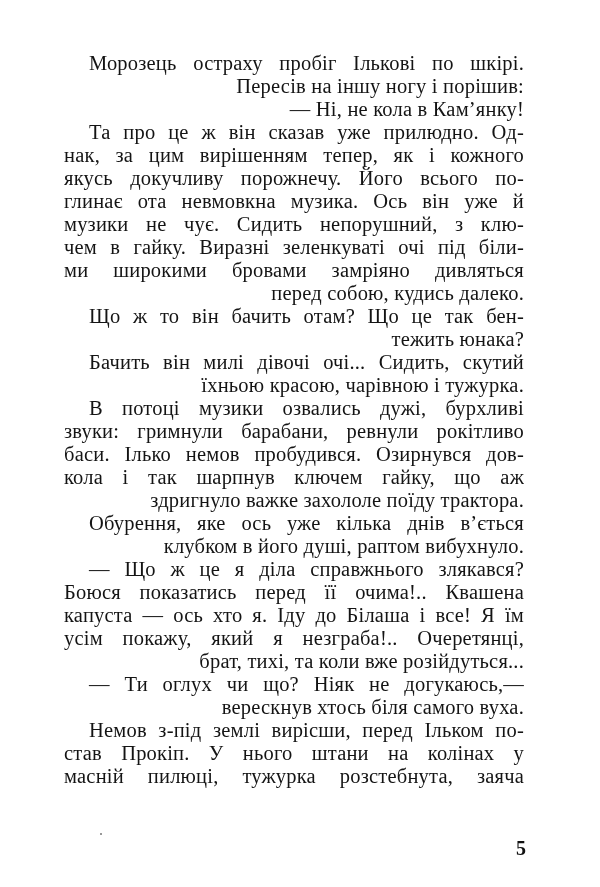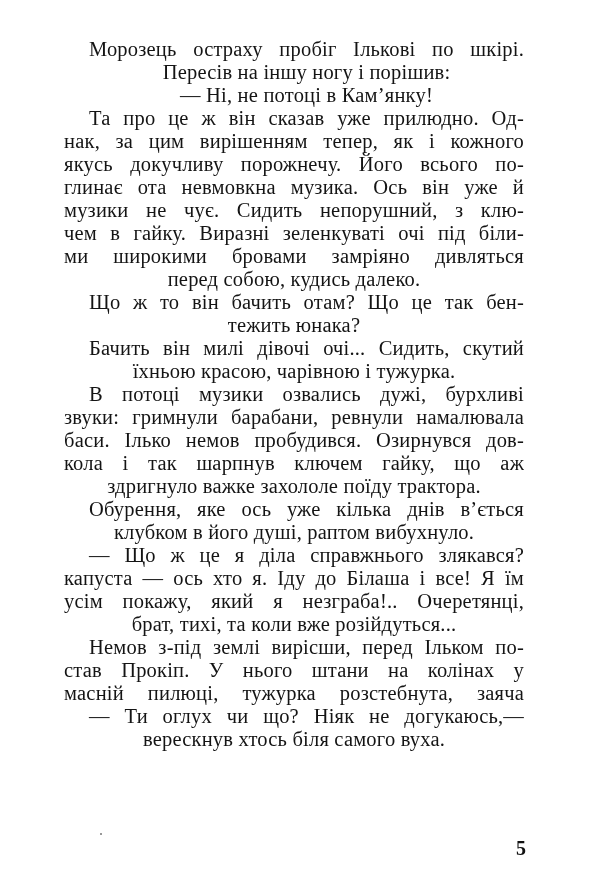--- a/index.html
+++ b/index.html
@@ -12,32 +12,32 @@
       width: 600px;
       height: 887px;
       background: #ffffff;
       overflow: hidden;
       color: #141414;
       font-family: "Liberation Serif", "DejaVu Serif", serif;
     }
     .text-block {
       position: absolute;
       left: 64px;
-      top: 38px;
+      top: 52px;
       width: 460px;
     }
     .para { margin: 0; padding: 0; }
     .line {
       display: block;
       height: 23px;
       line-height: 23px;
       font-size: 20.5px;
       letter-spacing: 0.2px;
       white-space: nowrap;
-      text-align: center;
+      text-align: right;
       box-sizing: border-box;
     }
     .line.j {
       text-align: justify;
       text-align-last: justify;
     }
     .line.i {
       padding-left: 25px;
     }
     .page-number {
@@ -70,21 +70,21 @@
 
     <div class="para">
       <span class="line i j">Морозець остраху пробіг Ількові по шкірі.</span>
     </div>
 
     <div class="para">
       <span class="line i">Пересів на іншу ногу і порішив:</span>
     </div>
 
     <div class="para">
-      <span class="line i">— Ні, не потоці в Кам’янку!</span>
+      <span class="line i">— Ні, не кола в Кам’янку!</span>
     </div>
 
     <div class="para">
       <span class="line i j">Та про це ж він сказав уже прилюдно. Од-</span>
       <span class="line j">нак, за цим вирішенням тепер, як і кожного</span>
       <span class="line j">якусь докучливу порожнечу. Його всього по-</span>
       <span class="line j">глинає ота невмовкна музика. Ось він уже й</span>
       <span class="line j">музики не чує. Сидить непорушний, з клю-</span>
       <span class="line j">чем в гайку. Виразні зеленкуваті очі під біли-</span>
       <span class="line j">ми широкими бровами замріяно дивляться</span>
@@ -96,46 +96,47 @@
       <span class="line">тежить юнака?</span>
     </div>
 
     <div class="para">
       <span class="line i j">Бачить він милі дівочі очі... Сидить, скутий</span>
       <span class="line">їхньою красою, чарівною і тужурка.</span>
     </div>
 
     <div class="para">
       <span class="line i j">В потоці музики озвались дужі, бурхливі</span>
-      <span class="line j">звуки: гримнули барабани, ревнули намалювала</span>
+      <span class="line j">звуки: гримнули барабани, ревнули рокітливо</span>
       <span class="line j">баси. Ілько немов пробудився. Озирнувся дов-</span>
       <span class="line j">кола і так шарпнув ключем гайку, що аж</span>
       <span class="line">здригнуло важке захололе поїду трактора.</span>
     </div>
 
     <div class="para">
       <span class="line i j">Обурення, яке ось уже кілька днів в’ється</span>
       <span class="line">клубком в його душі, раптом вибухнуло.</span>
     </div>
 
     <div class="para">
       <span class="line i j">— Що ж це я діла справжнього злякався?</span>
+      <span class="line j">Боюся показатись перед її очима!.. Квашена</span>
       <span class="line j">капуста — ось хто я. Іду до Білаша і все! Я їм</span>
       <span class="line j">усім покажу, який я незграба!.. Очеретянці,</span>
       <span class="line">брат, тихі, та коли вже розійдуться...</span>
     </div>
 
     <div class="para">
+      <span class="line i j">— Ти оглух чи що? Ніяк не догукаюсь,—</span>
+      <span class="line">верескнув хтось біля самого вуха.</span>
+    </div>
+
+    <div class="para">
       <span class="line i j">Немов з-під землі виріс­ши, перед Ільком по-</span>
       <span class="line j">став Прокіп. У нього штани на колінах у</span>
       <span class="line j">масній пилюці, тужурка розстебнута, заяча</span>
-    </div>
-
-    <div class="para">
-      <span class="line i j">— Ти оглух чи що? Ніяк не догукаюсь,—</span>
-      <span class="line">верескнув хтось біля самого вуха.</span>
     </div>
 
   </div>
 
   <div class="scan-speck"></div>
   <div class="page-number">5</div>
 </div>
 
 </body></html>

